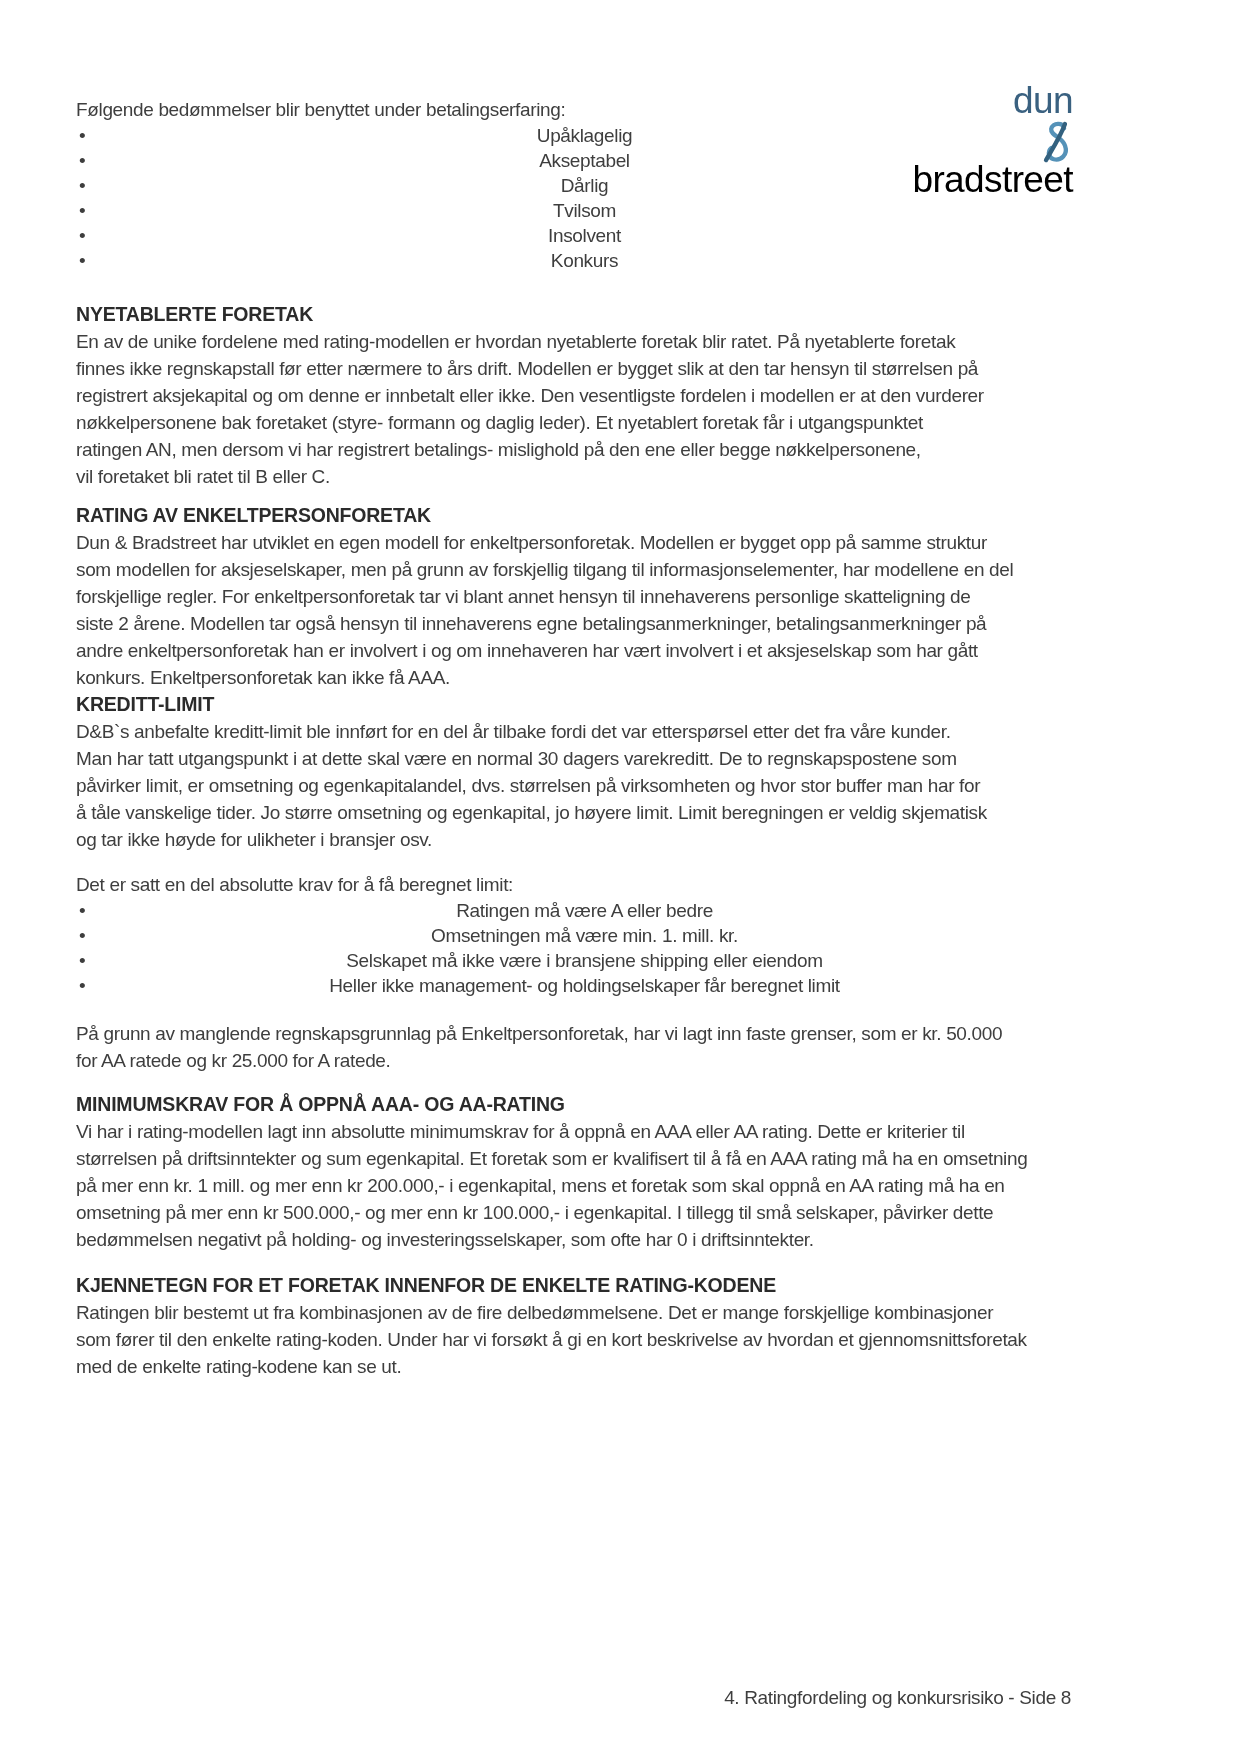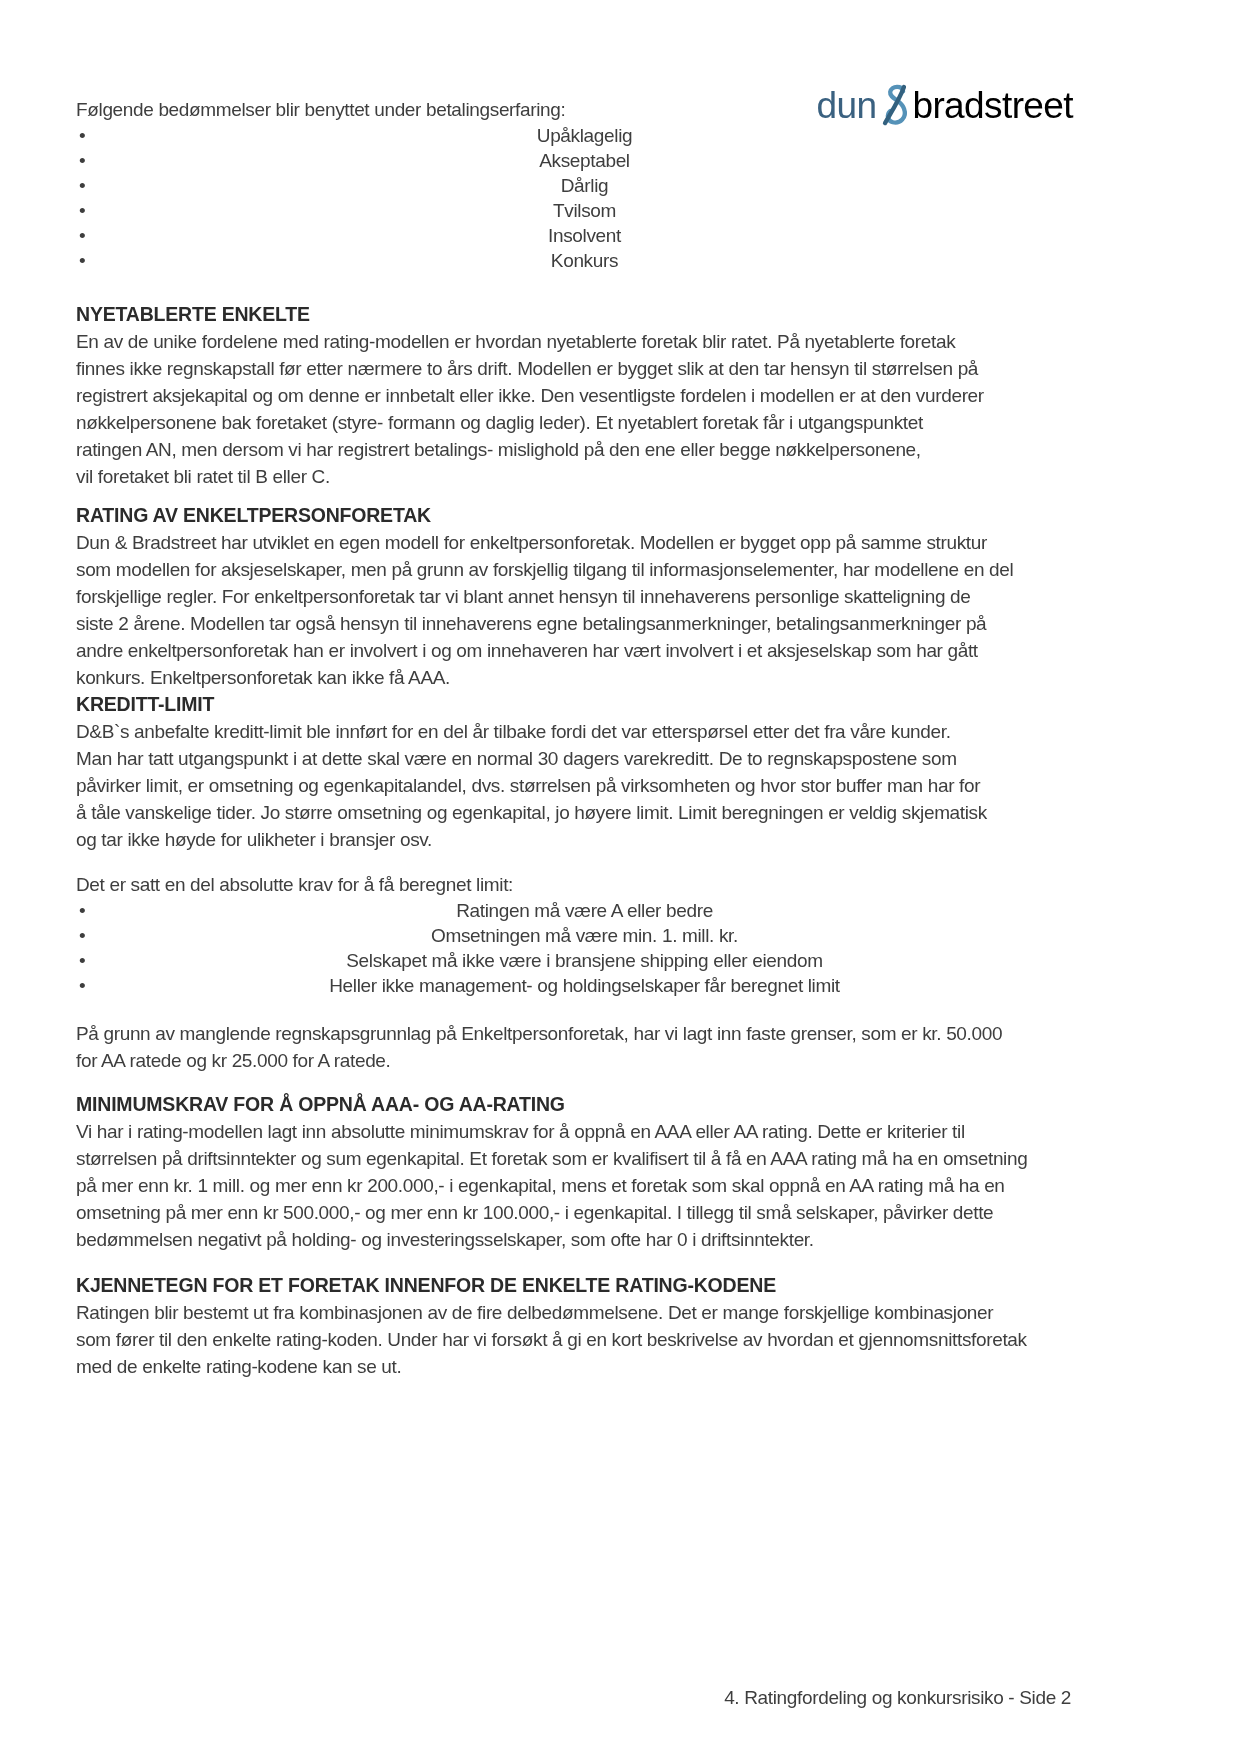--- a/index.html
+++ b/index.html
@@ -8,21 +8,21 @@
     width:1241px; height:1754px;
     background:#ffffff;
     overflow:hidden;
     font-family:"Liberation Sans", sans-serif;
   }
   
   .logo {
     position:absolute; top:82px; right:168px;
     display:flex; align-items:flex-end;
     font-size:37px; line-height:1; letter-spacing:-0.6px;
-    font-weight:400; white-space:nowrap;
+    font-weight:400; white-space:nowrap;flex-direction:column;
   }
   .logo-dun { color:#3a6180; }
   .logo-bradstreet { color:#000000; }
   .logo-amp { width:31px; height:46px; margin:0 2px -4px 3px; }
   
   .content {
     position:absolute; left:76px; top:0; width:995px;
     padding-top:96px;
     color:#3e3e3e;
     font-size:19px; line-height:27px; letter-spacing:-0.35px;
@@ -77,21 +77,21 @@
     <p class="lead">Følgende bedømmelser blir benyttet under betalingserfaring:</p>
     <ul class="bullets">
       <li>Upåklagelig</li>
       <li>Akseptabel</li>
       <li>Dårlig</li>
       <li>Tvilsom</li>
       <li>Insolvent</li>
       <li>Konkurs</li>
     </ul>
 
-    <h2 class="h-nyetablerte">NYETABLERTE ENKELTE</h2>
+    <h2 class="h-nyetablerte">NYETABLERTE FORETAK</h2>
     <p>En av de unike fordelene med rating-modellen er hvordan nyetablerte foretak blir ratet. På nyetablerte foretak
 finnes ikke regnskapstall før etter nærmere to års drift. Modellen er bygget slik at den tar hensyn til størrelsen på
 registrert aksjekapital og om denne er innbetalt eller ikke. Den vesentligste fordelen i modellen er at den vurderer
 nøkkelpersonene bak foretaket (styre- formann og daglig leder). Et nyetablert foretak får i utgangspunktet
 ratingen AN, men dersom vi har registrert betalings- mislighold på den ene eller begge nøkkelpersonene,
 vil foretaket bli ratet til B eller C.</p>
 
     <h2 class="h-rating">RATING AV ENKELTPERSONFORETAK</h2>
     <p>Dun &amp; Bradstreet har utviklet en egen modell for enkeltpersonforetak. Modellen er bygget opp på samme struktur
 som modellen for aksjeselskaper, men på grunn av forskjellig tilgang til informasjonselementer, har modellene en del
@@ -125,15 +125,15 @@
 omsetning på mer enn kr 500.000,- og mer enn kr 100.000,- i egenkapital. I tillegg til små selskaper, påvirker dette
 bedømmelsen negativt på holding- og investeringsselskaper, som ofte har 0 i driftsinntekter.</p>
 
     <h2 class="h-kjennetegn">KJENNETEGN FOR ET FORETAK INNENFOR DE ENKELTE RATING-KODENE</h2>
     <p>Ratingen blir bestemt ut fra kombinasjonen av de fire delbedømmelsene. Det er mange forskjellige kombinasjoner
 som fører til den enkelte rating-koden. Under har vi forsøkt å gi en kort beskrivelse av hvordan et gjennomsnittsforetak
 med de enkelte rating-kodene kan se ut.</p>
 
   </main>
 
-  <div class="footer">4. Ratingfordeling og konkursrisiko - Side 2</div>
+  <div class="footer">4. Ratingfordeling og konkursrisiko - Side 8</div>
 
 </div>
 
 </body></html>

